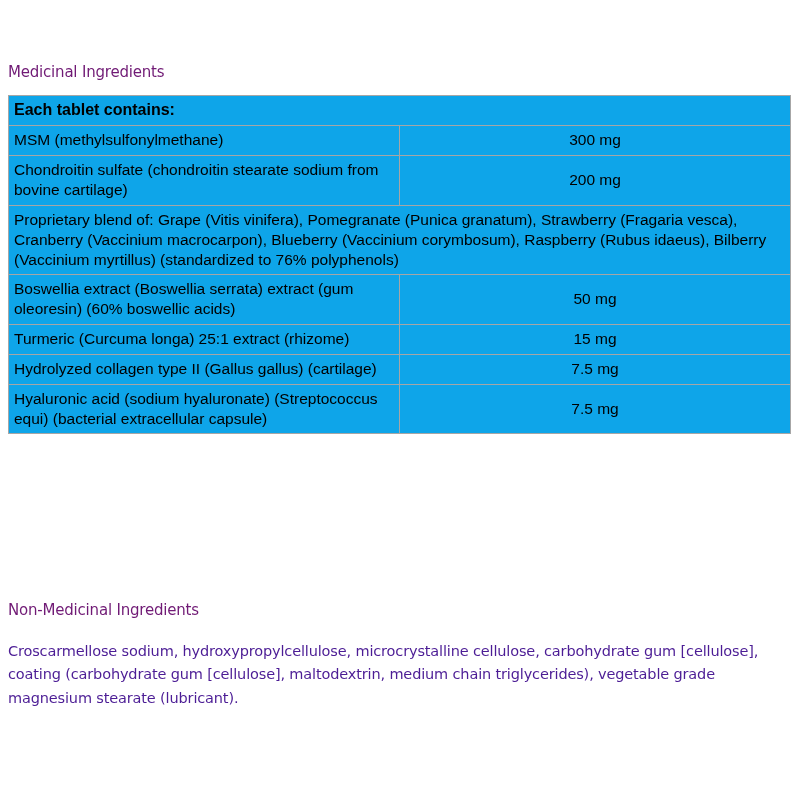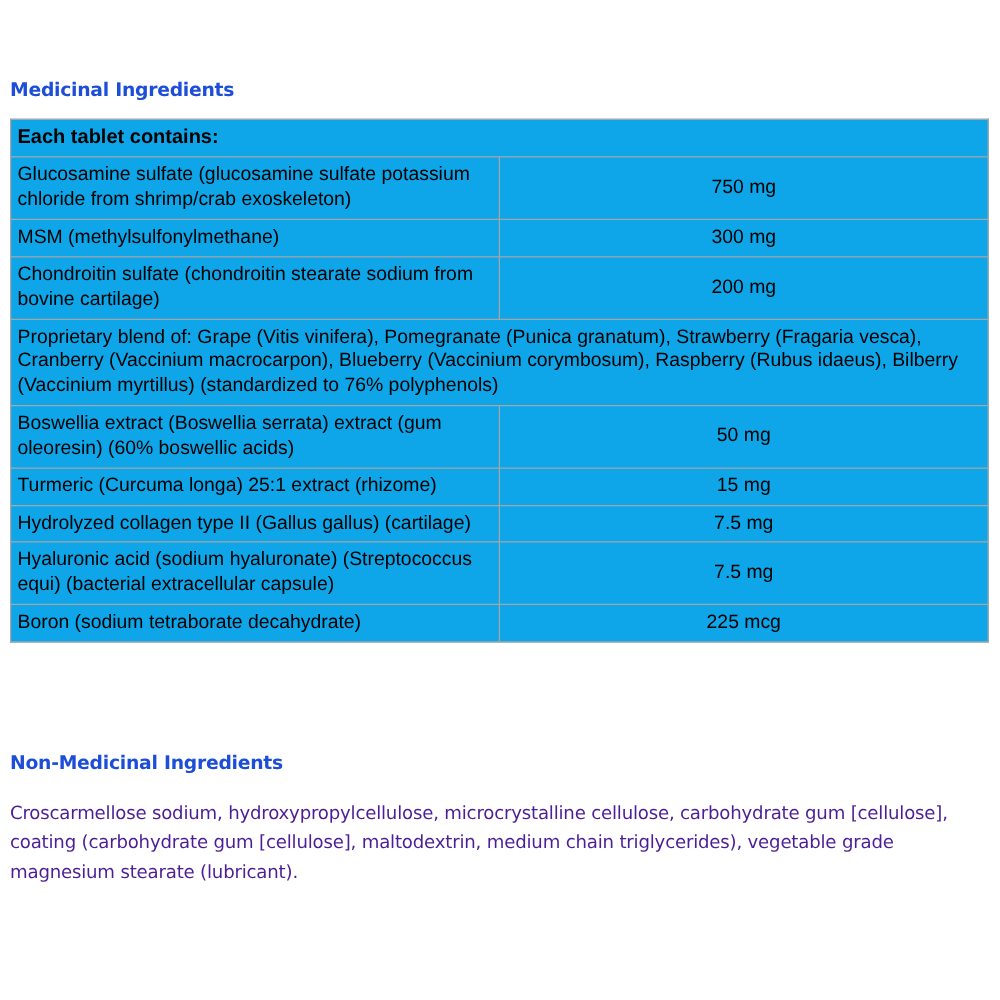--- a/index.html
+++ b/index.html
@@ -17,23 +17,23 @@
 
   .page {
     position: relative;
     width: 800px;
     height: 800px;
     box-sizing: border-box;
   }
 
   .section-heading {
     font-family: "DejaVu Sans", sans-serif;
-    font-weight: bold;
+    font-weight: normal;
     font-size: 15px;
-    color: #1d4ed8;
+    color: #701a75;
     letter-spacing: -0.2px;
   }
 
   #medicinal-heading {
     position: absolute;
     left: 8px;
     top: 63px;
   }
 
   
@@ -91,24 +91,20 @@
 
 <div class="page">
 
   <div class="section-heading" id="medicinal-heading">Medicinal Ingredients</div>
 
   <table class="ing-table">
     <tbody>
       <tr>
         <td class="hdr-cell" colspan="2">Each tablet contains:</td>
       </tr>
-    <tr>
-          <td class="col-name">Glucosamine sulfate (glucosamine sulfate potassium chloride from shrimp/crab exoskeleton)</td>
-          <td class="col-amt">750 mg</td>
-        </tr>
         <tr>
           <td class="col-name">MSM (methylsulfonylmethane)</td>
           <td class="col-amt">300 mg</td>
         </tr>
         <tr>
           <td class="col-name">Chondroitin sulfate (chondroitin stearate sodium from bovine cartilage)</td>
           <td class="col-amt">200 mg</td>
         </tr>
         <tr>
           <td class="span-cell" colspan="2"> Proprietary blend of: Grape (Vitis vinifera), Pomegranate (Punica granatum), Strawberry (Fragaria vesca), Cranberry (Vaccinium macrocarpon), Blueberry (Vaccinium corymbosum), Raspberry (Rubus idaeus), Bilberry (Vaccinium myrtillus) (standardized to 76% polyphenols)</td>
@@ -122,24 +118,20 @@
           <td class="col-amt">15 mg</td>
         </tr>
         <tr>
           <td class="col-name">Hydrolyzed collagen type II (Gallus gallus) (cartilage)</td>
           <td class="col-amt">7.5 mg</td>
         </tr>
         <tr>
           <td class="col-name">Hyaluronic acid (sodium hyaluronate) (Streptococcus equi) (bacterial extracellular capsule)</td>
           <td class="col-amt">7.5 mg</td>
         </tr>
-        <tr>
-          <td class="col-name">Boron (sodium tetraborate decahydrate)</td>
-          <td class="col-amt">225 mcg</td>
-        </tr>
       </tbody>
   </table>
 
   <div class="section-heading" id="nonmed-heading">Non-Medicinal Ingredients</div>
 
   <div id="nonmed-body">Croscarmellose sodium, hydroxypropylcellulose, microcrystalline cellulose, carbohydrate gum [cellulose], coating (carbohydrate gum [cellulose], maltodextrin, medium chain triglycerides), vegetable grade magnesium stearate (lubricant).</div>
 
 </div>
 
 </body></html>

